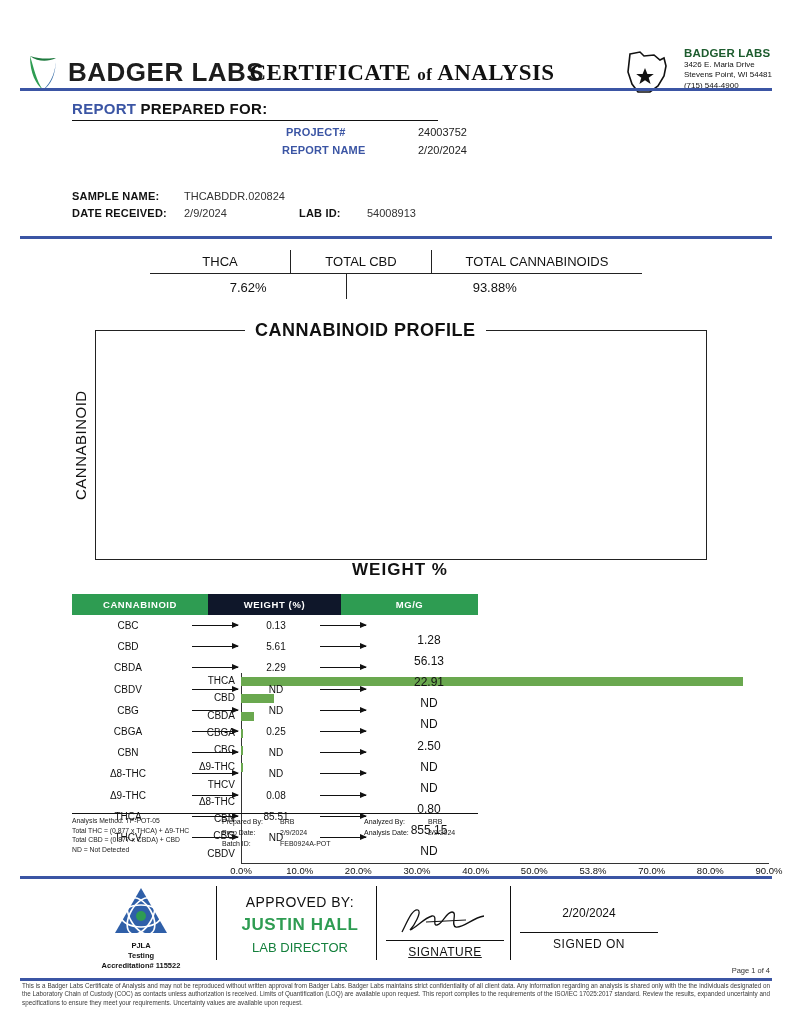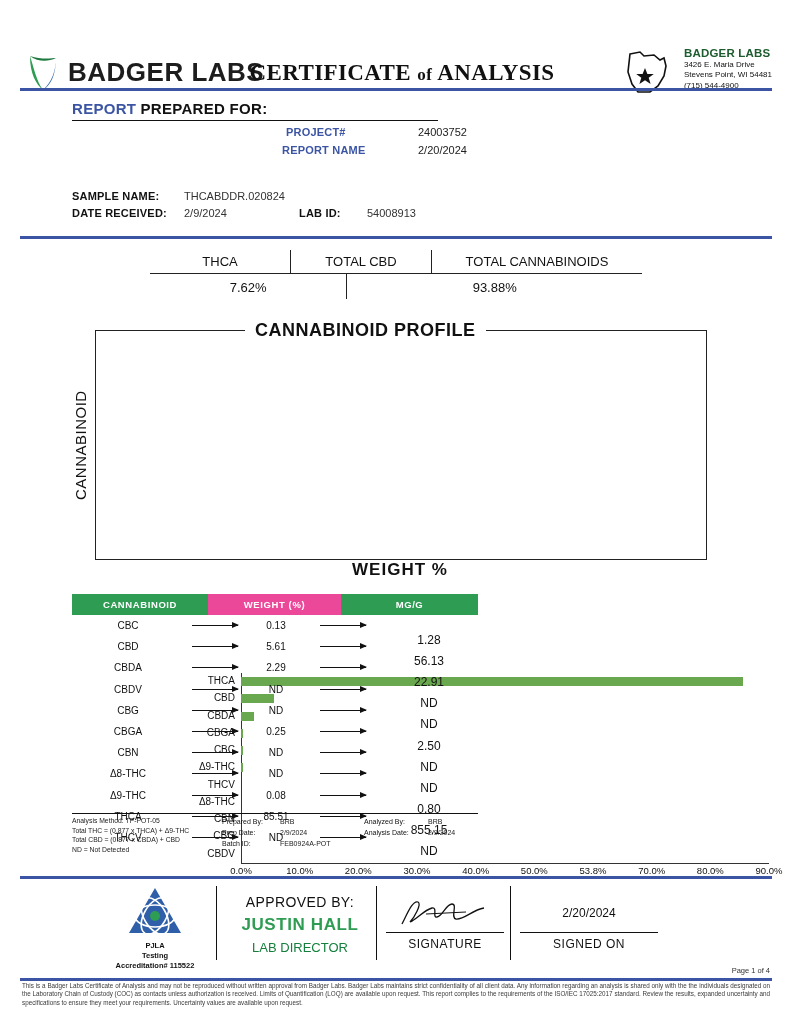--- a/index.html
+++ b/index.html
@@ -77,50 +77,50 @@
   .plot-axis-h{position:absolute;left:0;top:190px;width:528px;height:1.2px;background:#333;}
   .bar-row{position:absolute;left:0;height:17px;}
   .bar-lbl{position:absolute;right:100%;margin-right:6px;top:2px;font-size:10px;color:#111;white-space:nowrap;}
   .bar{position:absolute;left:0;top:3px;height:9px;background:#6aa84f;}
   .xtick{position:absolute;top:192px;font-size:9.5px;color:#111;transform:translateX(-50%);}
 
   
   .dt{position:absolute;left:72px;top:594px;width:406px;}
   .dt-head{display:flex;height:21px;}
   .dt-head .c1{width:136px;background:#2e9c52;color:#fff;font-size:9.5px;font-weight:bold;letter-spacing:0.6px;display:flex;align-items:center;justify-content:center;}
-  .dt-head .c2{width:133px;background:#ec4899;color:#fff;font-size:9.5px;font-weight:bold;letter-spacing:0.6px;display:flex;align-items:center;justify-content:center;}
+  .dt-head .c2{width:133px;background:#0f172a;color:#fff;font-size:9.5px;font-weight:bold;letter-spacing:0.6px;display:flex;align-items:center;justify-content:center;}
   .dt-head .c3{width:137px;background:#2e9c52;color:#fff;font-size:9.5px;font-weight:bold;letter-spacing:0.6px;display:flex;align-items:center;justify-content:center;}
   .dt-row{display:flex;height:21.2px;align-items:center;}
   .dt-row .name{width:112px;text-align:center;font-size:10px;color:#111;}
   .dt-row .arrow1{width:62px;display:flex;align-items:center;justify-content:center;}
   .dt-row .v1{width:60px;text-align:center;font-size:10px;color:#111;}
   .dt-row .arrow2{width:74px;display:flex;align-items:center;justify-content:center;}
   .dt-row .v2{width:98px;text-align:center;font-size:12px;color:#111;margin-top:28px;}
   .arrow{position:relative;width:46px;height:1px;background:#111;}
   .arrow:after{content:"";position:absolute;right:-1px;top:-3px;border-left:7px solid #111;border-top:3.5px solid transparent;border-bottom:3.5px solid transparent;}
   .dt-sep{position:absolute;left:72px;top:813px;width:406px;height:1px;background:#111;}
 
   
   .notes{position:absolute;left:72px;top:816px;font-size:6.8px;line-height:9.5px;color:#222;width:140px;}
   .prep{position:absolute;left:222px;top:816px;font-size:7px;line-height:11px;color:#222;}
   .prep table{border-collapse:collapse;}
   .prep td{padding:0 6px 0 0;font-size:7px;color:#222;}
   .prep td.lbl{color:#111;}
 
   
   .approval{position:absolute;left:20px;top:886px;width:752px;height:78px;}
-  .pjla{position:absolute;left:89px;top:0px;width:92px;text-align:center;}
+  .pjla{position:absolute;left:75px;top:0px;width:92px;text-align:center;}
   .pjla-circle{width:56px;height:50px;margin:0 auto;position:relative;}
   .pjla-txt{font-size:7.5px;font-weight:bold;color:#111;line-height:9px;margin-top:1px;}
   .appr-mid{position:absolute;left:200px;top:8px;width:160px;text-align:center;}
   .appr-mid .a1{font-size:14px;color:#111;letter-spacing:0.4px;}
   .appr-mid .a2{font-size:17px;font-weight:bold;color:#2e9c52;letter-spacing:0.6px;margin-top:5px;}
   .appr-mid .a3{font-size:13px;color:#15803d;margin-top:5px;}
   .vline{position:absolute;width:1px;background:#111;}
-  .sig-col{position:absolute;left:360px;top:8px;width:130px;text-align:center;}
+  .sig-col{position:absolute;left:360px;top:16px;width:130px;text-align:center;text-decoration:underline;}
   .sig-mark{height:38px;position:relative;}
   .sig-lbl{font-size:12px;color:#111;letter-spacing:0.5px;border-top:1px solid #111;padding-top:4px;margin:0 6px;}
   .date-col{position:absolute;left:494px;top:8px;width:150px;text-align:center;}
   .date-val{font-size:12px;color:#111;height:38px;line-height:38px;}
   .date-lbl{font-size:12px;color:#111;letter-spacing:0.5px;border-top:1px solid #111;padding-top:4px;margin:0 6px;}
 
   .pageno{position:absolute;right:22px;top:966px;font-size:7.5px;color:#333;}
 
   .disclaimer{position:absolute;left:22px;top:982px;width:748px;font-size:6.3px;line-height:8.4px;color:#3a3a3a;text-align:justify;}
 

